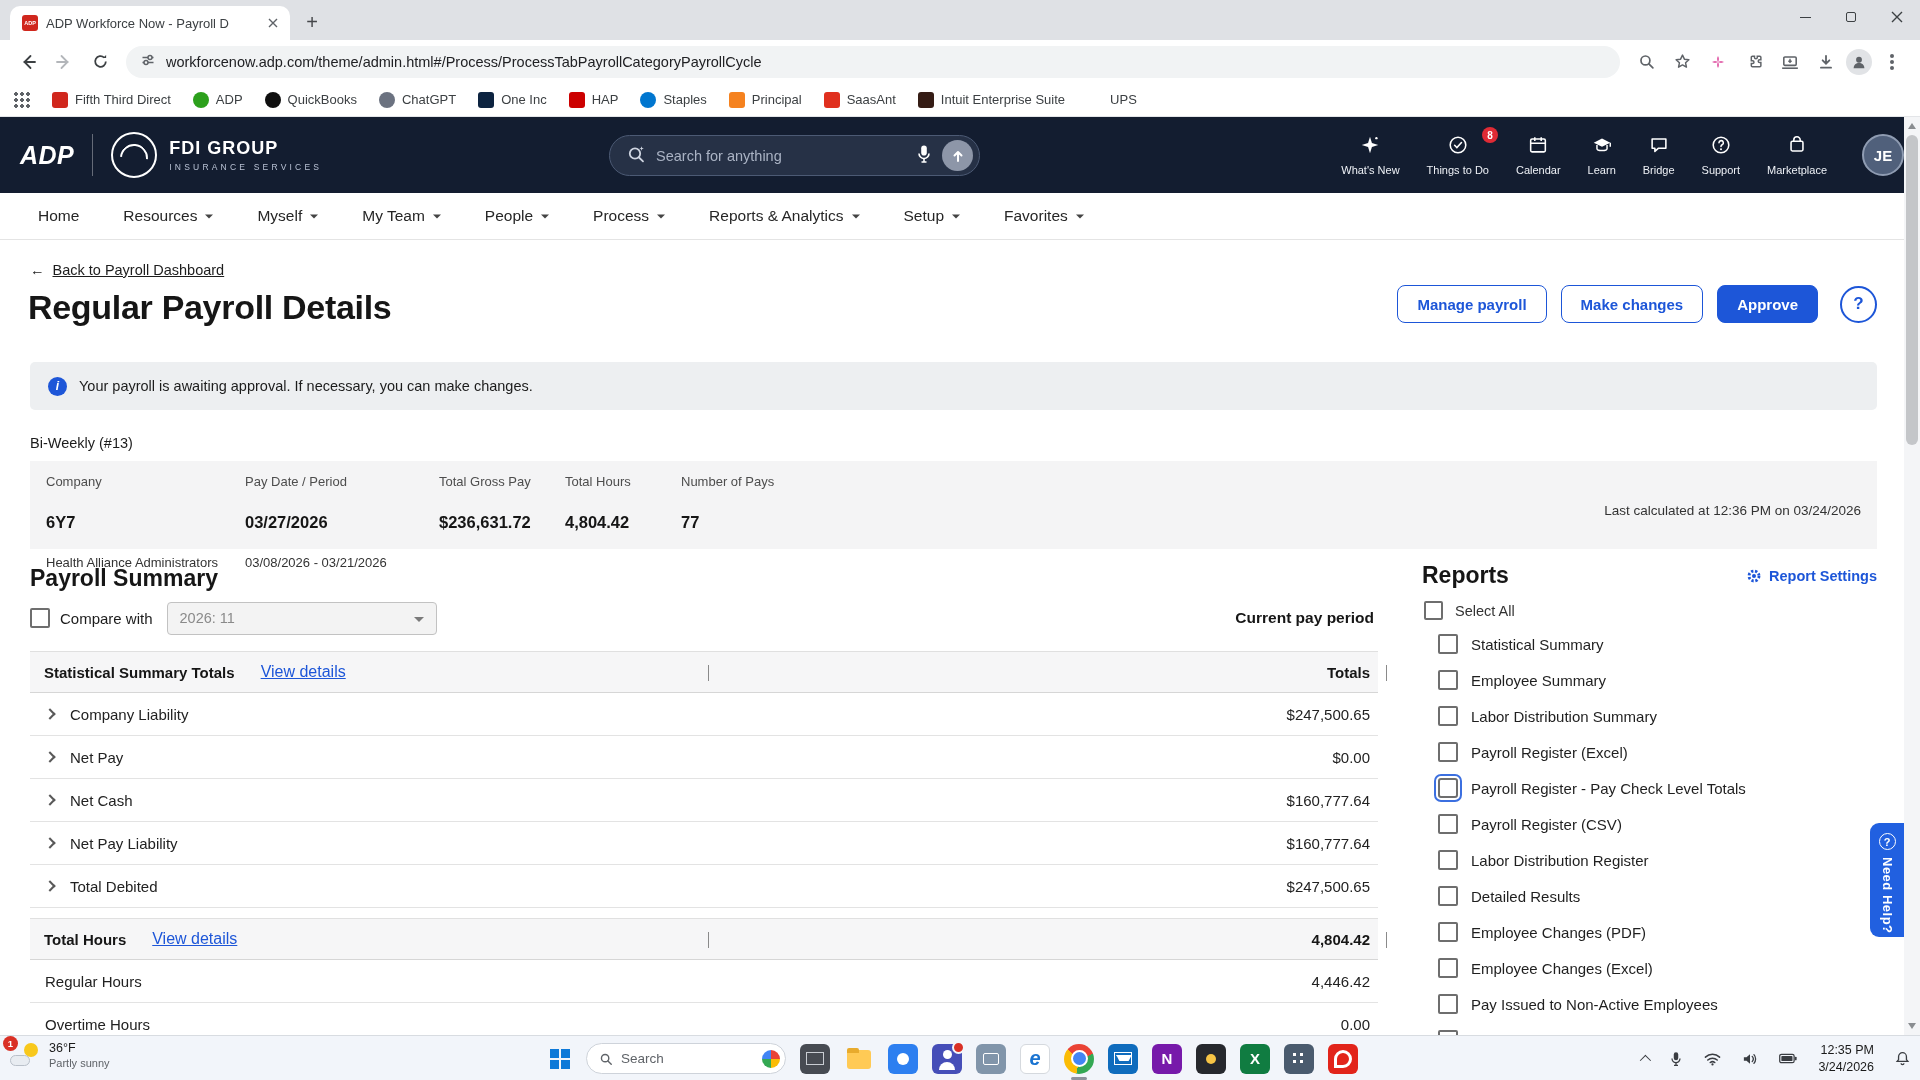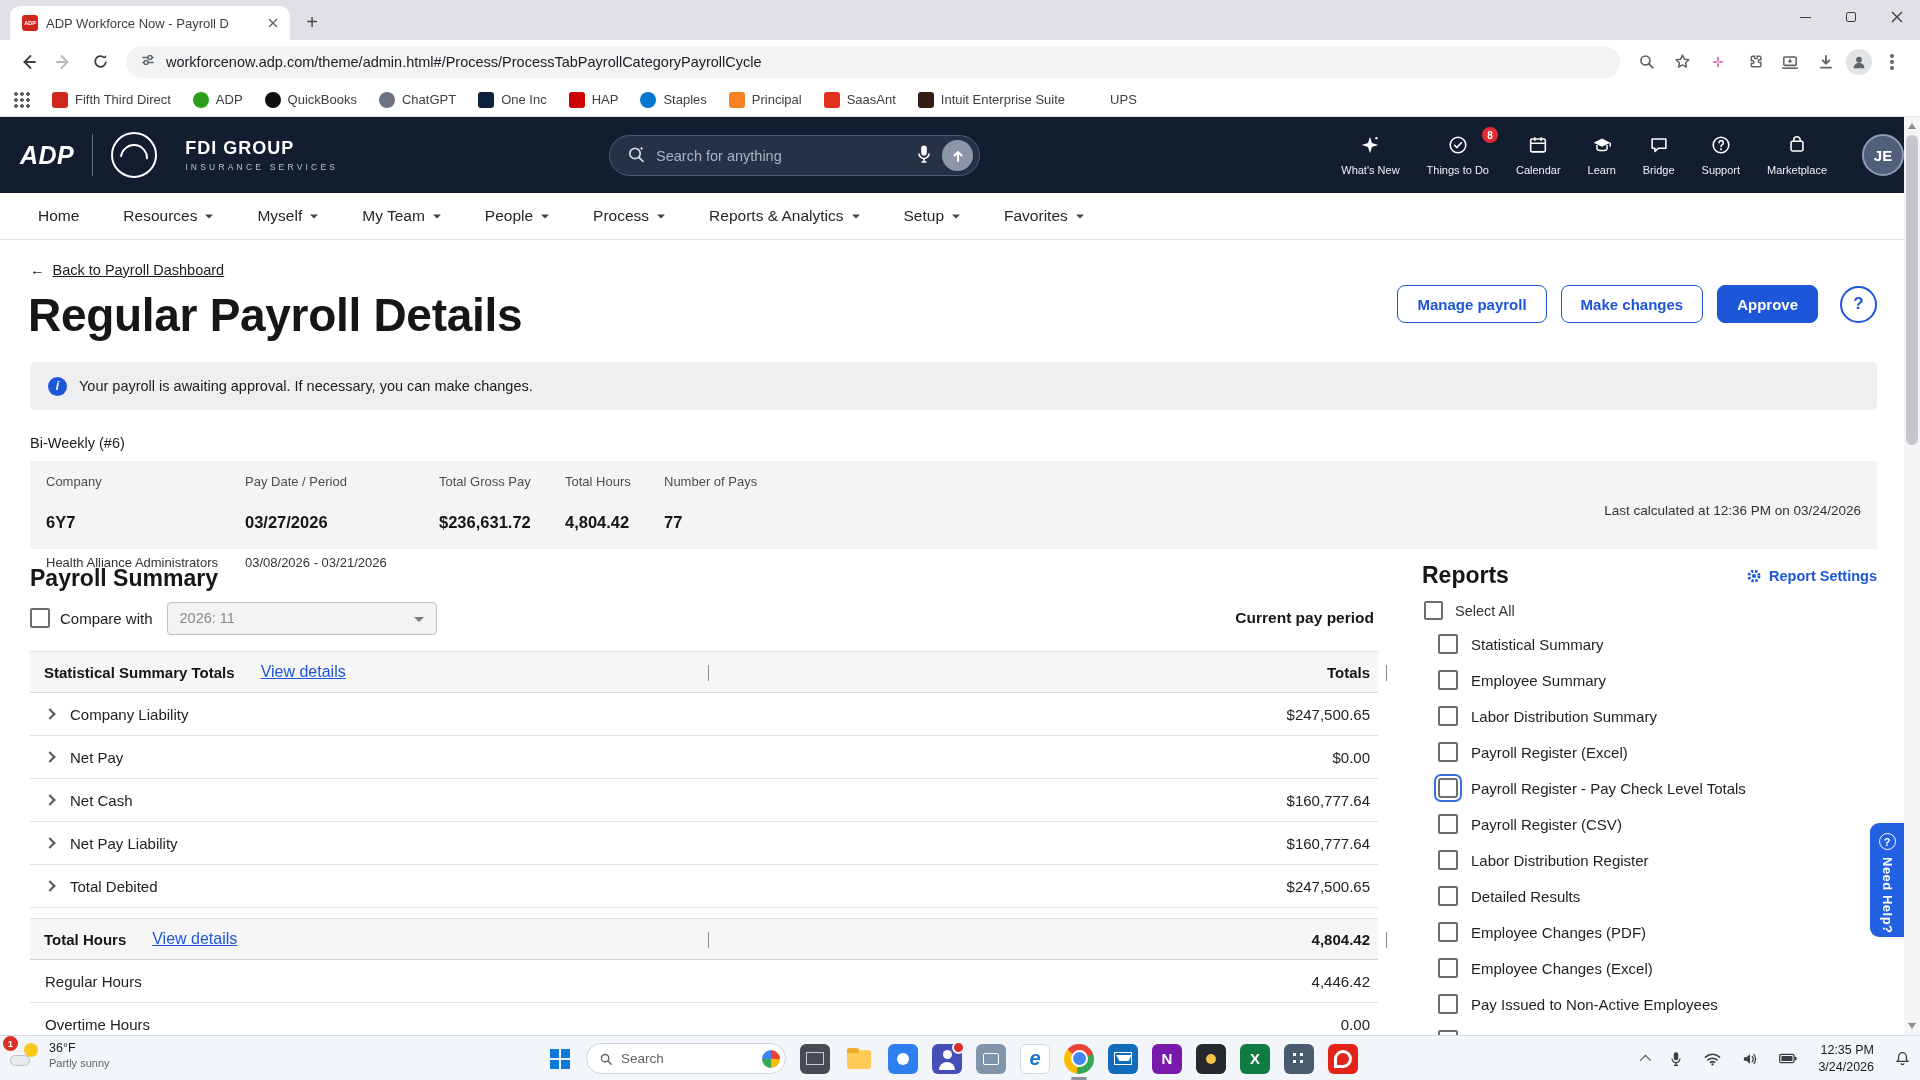--- a/index.html
+++ b/index.html
@@ -42,21 +42,21 @@
   .bm-item:nth-of-type(9) .bm-fav{background:#f5821f}
   .bm-item:nth-of-type(10) .bm-fav{background:#e0301e}
   .bm-item:nth-of-type(11) .bm-fav{background:#351c15}
 
   
   #adp-header { position:absolute; top:117px; left:0; width:1920px; height:76px; background:#131d30; display:flex; align-items:center; padding:0 20px; }
   .adp-logo { color:#fff; font-size:25px; font-weight:900; font-style:italic; letter-spacing:.5px; }
   .hdr-sep { width:1px; height:42px; background:rgba(255,255,255,.35); margin:0 18px; }
   .fdi-emblem { width:46px; height:46px; border:2.5px solid #fff; border-radius:50%; position:relative; flex:none; }
   .fdi-emblem::before { content:""; position:absolute; left:7px; top:10px; width:24px; height:24px; border:2.5px solid #fff; border-radius:50%; border-left-color:transparent; border-bottom-color:transparent; transform:rotate(-40deg); }
-  .brand-block { margin-left:28px; color:#fff; }
+  .brand-block { margin-left:12px; color:#fff; }
   .brand-name { font-size:18px; font-weight:700; letter-spacing:1px; }
   .brand-sub { font-size:8.5px; letter-spacing:3.2px; color:#b9c2d4; margin-top:3px; }
 
   #hdr-search { position:absolute; left:609px; top:18px; width:371px; height:41px; background:#263146; border:1px solid #4c5a74; border-radius:21px; display:flex; align-items:center; gap:10px; padding:0 6px 0 16px; }
   #hdr-search input { flex:1; background:transparent; border:none; outline:none; color:#e6eaf2; font-size:14.5px; font-family:"Liberation Sans",sans-serif; }
   #hdr-search input::placeholder { color:#aab3c4; }
   .search-go { width:31px; height:31px; border-radius:50%; background:#8d96a8; display:flex; align-items:center; justify-content:center; flex:none; }
 
   #hdr-right { position:absolute; right:16px; top:0; height:76px; display:flex; align-items:center; gap:27px; }
   .hdr-item { display:flex; flex-direction:column; align-items:center; gap:4px; position:relative; }
@@ -67,21 +67,21 @@
   
   #main-nav { position:absolute; top:193px; left:0; width:1920px; height:47px; background:#fff; border-bottom:1px solid #e4e4e4; display:flex; align-items:center; gap:44px; padding:0 38px; }
   .nav-item { font-size:15.5px; color:#262626; display:flex; align-items:center; white-space:nowrap; }
   .nav-item.caret::after { content:""; border:4.5px solid transparent; border-top-color:#444; margin-left:8px; transform:translateY(2.5px); }
 
   
   #page { position:absolute; top:240px; left:0; width:1904px; height:795px; background:#fff; overflow:hidden; }
 
   #back-link { position:absolute; left:30px; top:22px; display:flex; align-items:center; gap:8px; font-size:14.5px; color:#1d1d1d; }
   #back-link .bl-text { text-decoration:underline; }
-  #page-title { position:absolute; left:28px; top:48px; font-size:46px; font-weight:800; color:#161616; letter-spacing:-.3px; }
+  #page-title { position:absolute; left:28px; top:48px; font-size:34px; font-weight:800; color:#161616; letter-spacing:-.3px; }
 
   #actions { position:absolute; right:27px; top:45px; display:flex; align-items:center; gap:14px; }
   .btn { height:38px; padding:0 19px; border-radius:8px; font-size:15px; font-weight:700; display:flex; align-items:center; justify-content:center; white-space:nowrap; }
   .btn-outline { border:1.5px solid #1d56d8; color:#1d56d8; background:#fff; }
   .btn-primary { background:#1d56d8; color:#fff; border:1.5px solid #1d56d8; }
   .help-circle { width:37px; height:37px; border-radius:50%; border:2px solid #1d56d8; color:#1d56d8; font-size:17px; font-weight:bold; display:flex; align-items:center; justify-content:center; margin-left:8px; }
 
   #banner { position:absolute; left:30px; top:122px; width:1847px; height:48px; background:#edeff1; border-radius:5px; display:flex; align-items:center; gap:12px; padding:0 18px; }
   .info-ico { width:19px; height:19px; border-radius:50%; background:#1d56d8; color:#fff; font-size:12px; font-weight:bold; font-style:italic; display:flex; align-items:center; justify-content:center; flex:none; }
   #banner-text { font-size:14.5px; color:#1c1c1c; }
@@ -448,42 +448,42 @@
       <span class="btn btn-outline">Make changes</span>
       <span class="btn btn-primary">Approve</span>
       <span class="help-circle">?</span>
     </div>
 
     <div id="banner">
       <span class="info-ico">i</span>
       <span id="banner-text">Your payroll is awaiting approval. If necessary, you can make changes.</span>
     </div>
 
-    <div id="cycle">Bi-Weekly (#6)</div>
+    <div id="cycle">Bi-Weekly (#13)</div>
 
     <div id="facts">
       <div class="fact" style="left:16px">
         <div class="lbl">Company</div>
         <div class="val">6Y7</div>
         <div class="sub">Health Alliance Administrators</div>
       </div>
       <div class="fact" style="left:215px">
         <div class="lbl">Pay Date / Period</div>
         <div class="val">03/27/2026</div>
         <div class="sub">03/08/2026 - 03/21/2026</div>
       </div>
       <div class="fact" style="left:409px">
         <div class="lbl">Total Gross Pay</div>
         <div class="val">$236,631.72</div>
       </div>
       <div class="fact" style="left:535px">
         <div class="lbl">Total Hours</div>
         <div class="val">4,804.42</div>
       </div>
-      <div class="fact" style="left:634px">
+      <div class="fact" style="left:651px">
         <div class="lbl">Number of Pays</div>
         <div class="val">77</div>
       </div>
       <div id="last-calc">Last calculated at 12:36 PM on 03/24/2026</div>
     </div>
 
     <div id="ps-title">Payroll Summary</div>
 
     <div id="compare-row">
       <span class="cb"></span>

